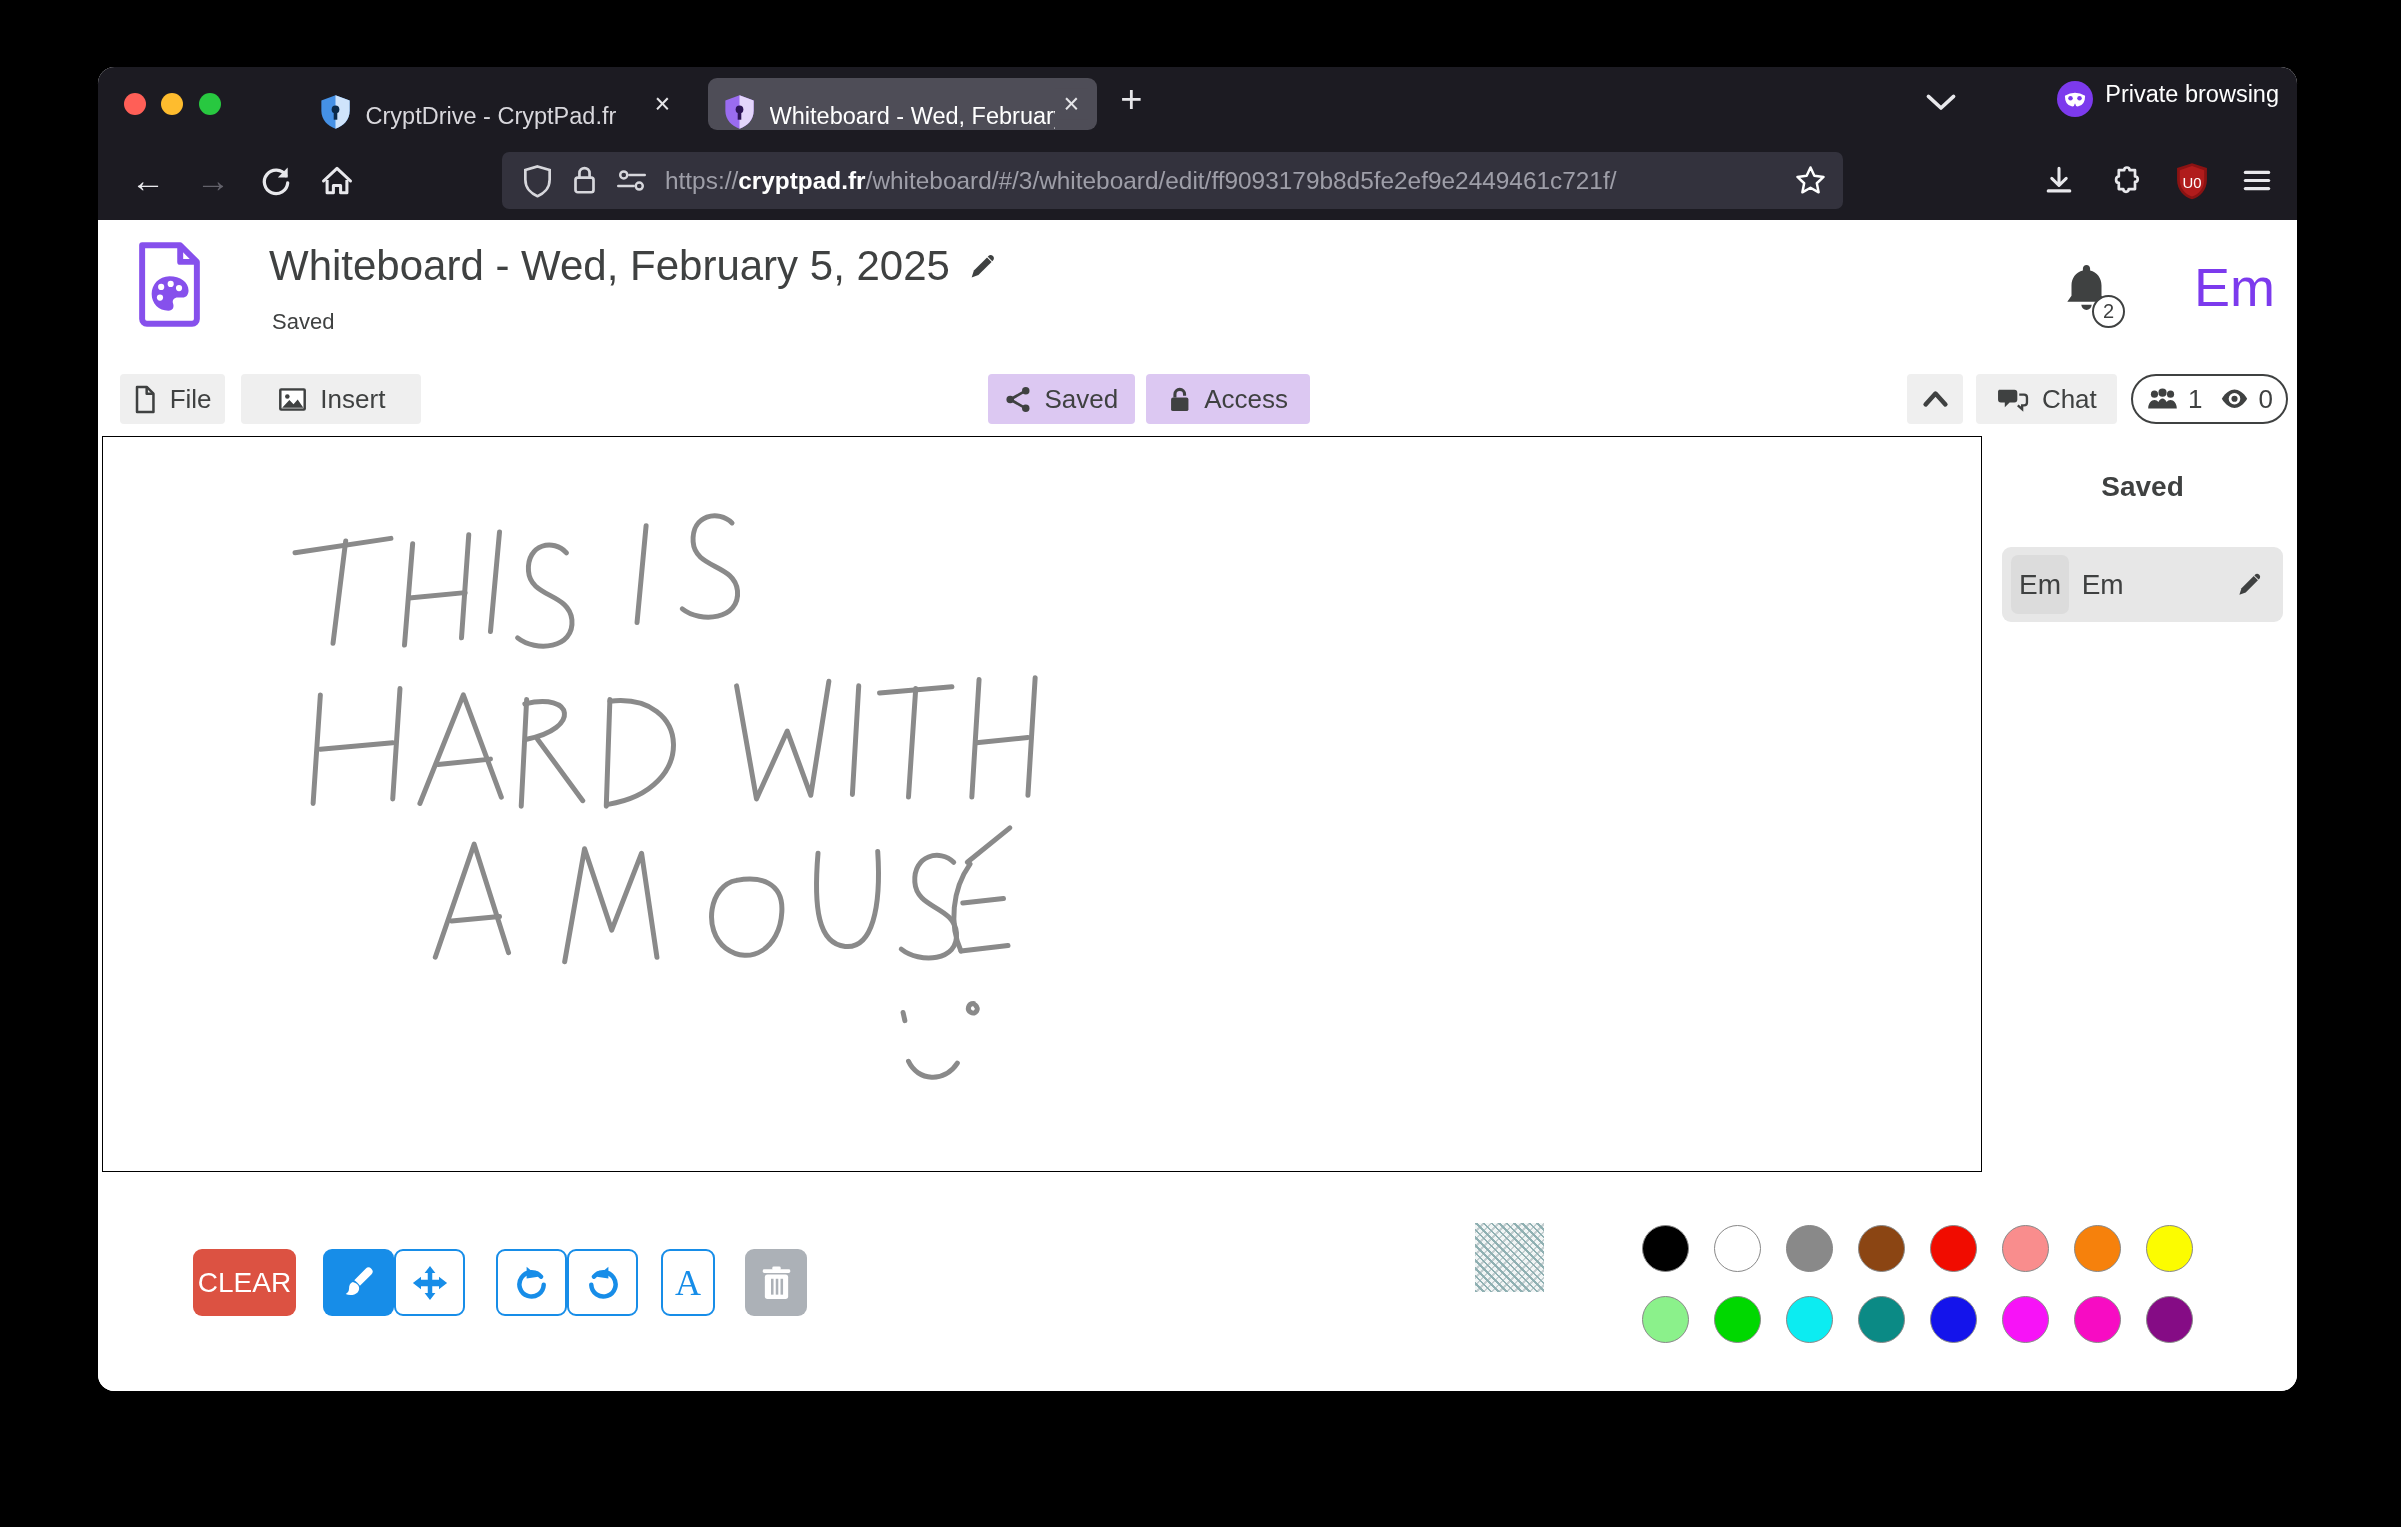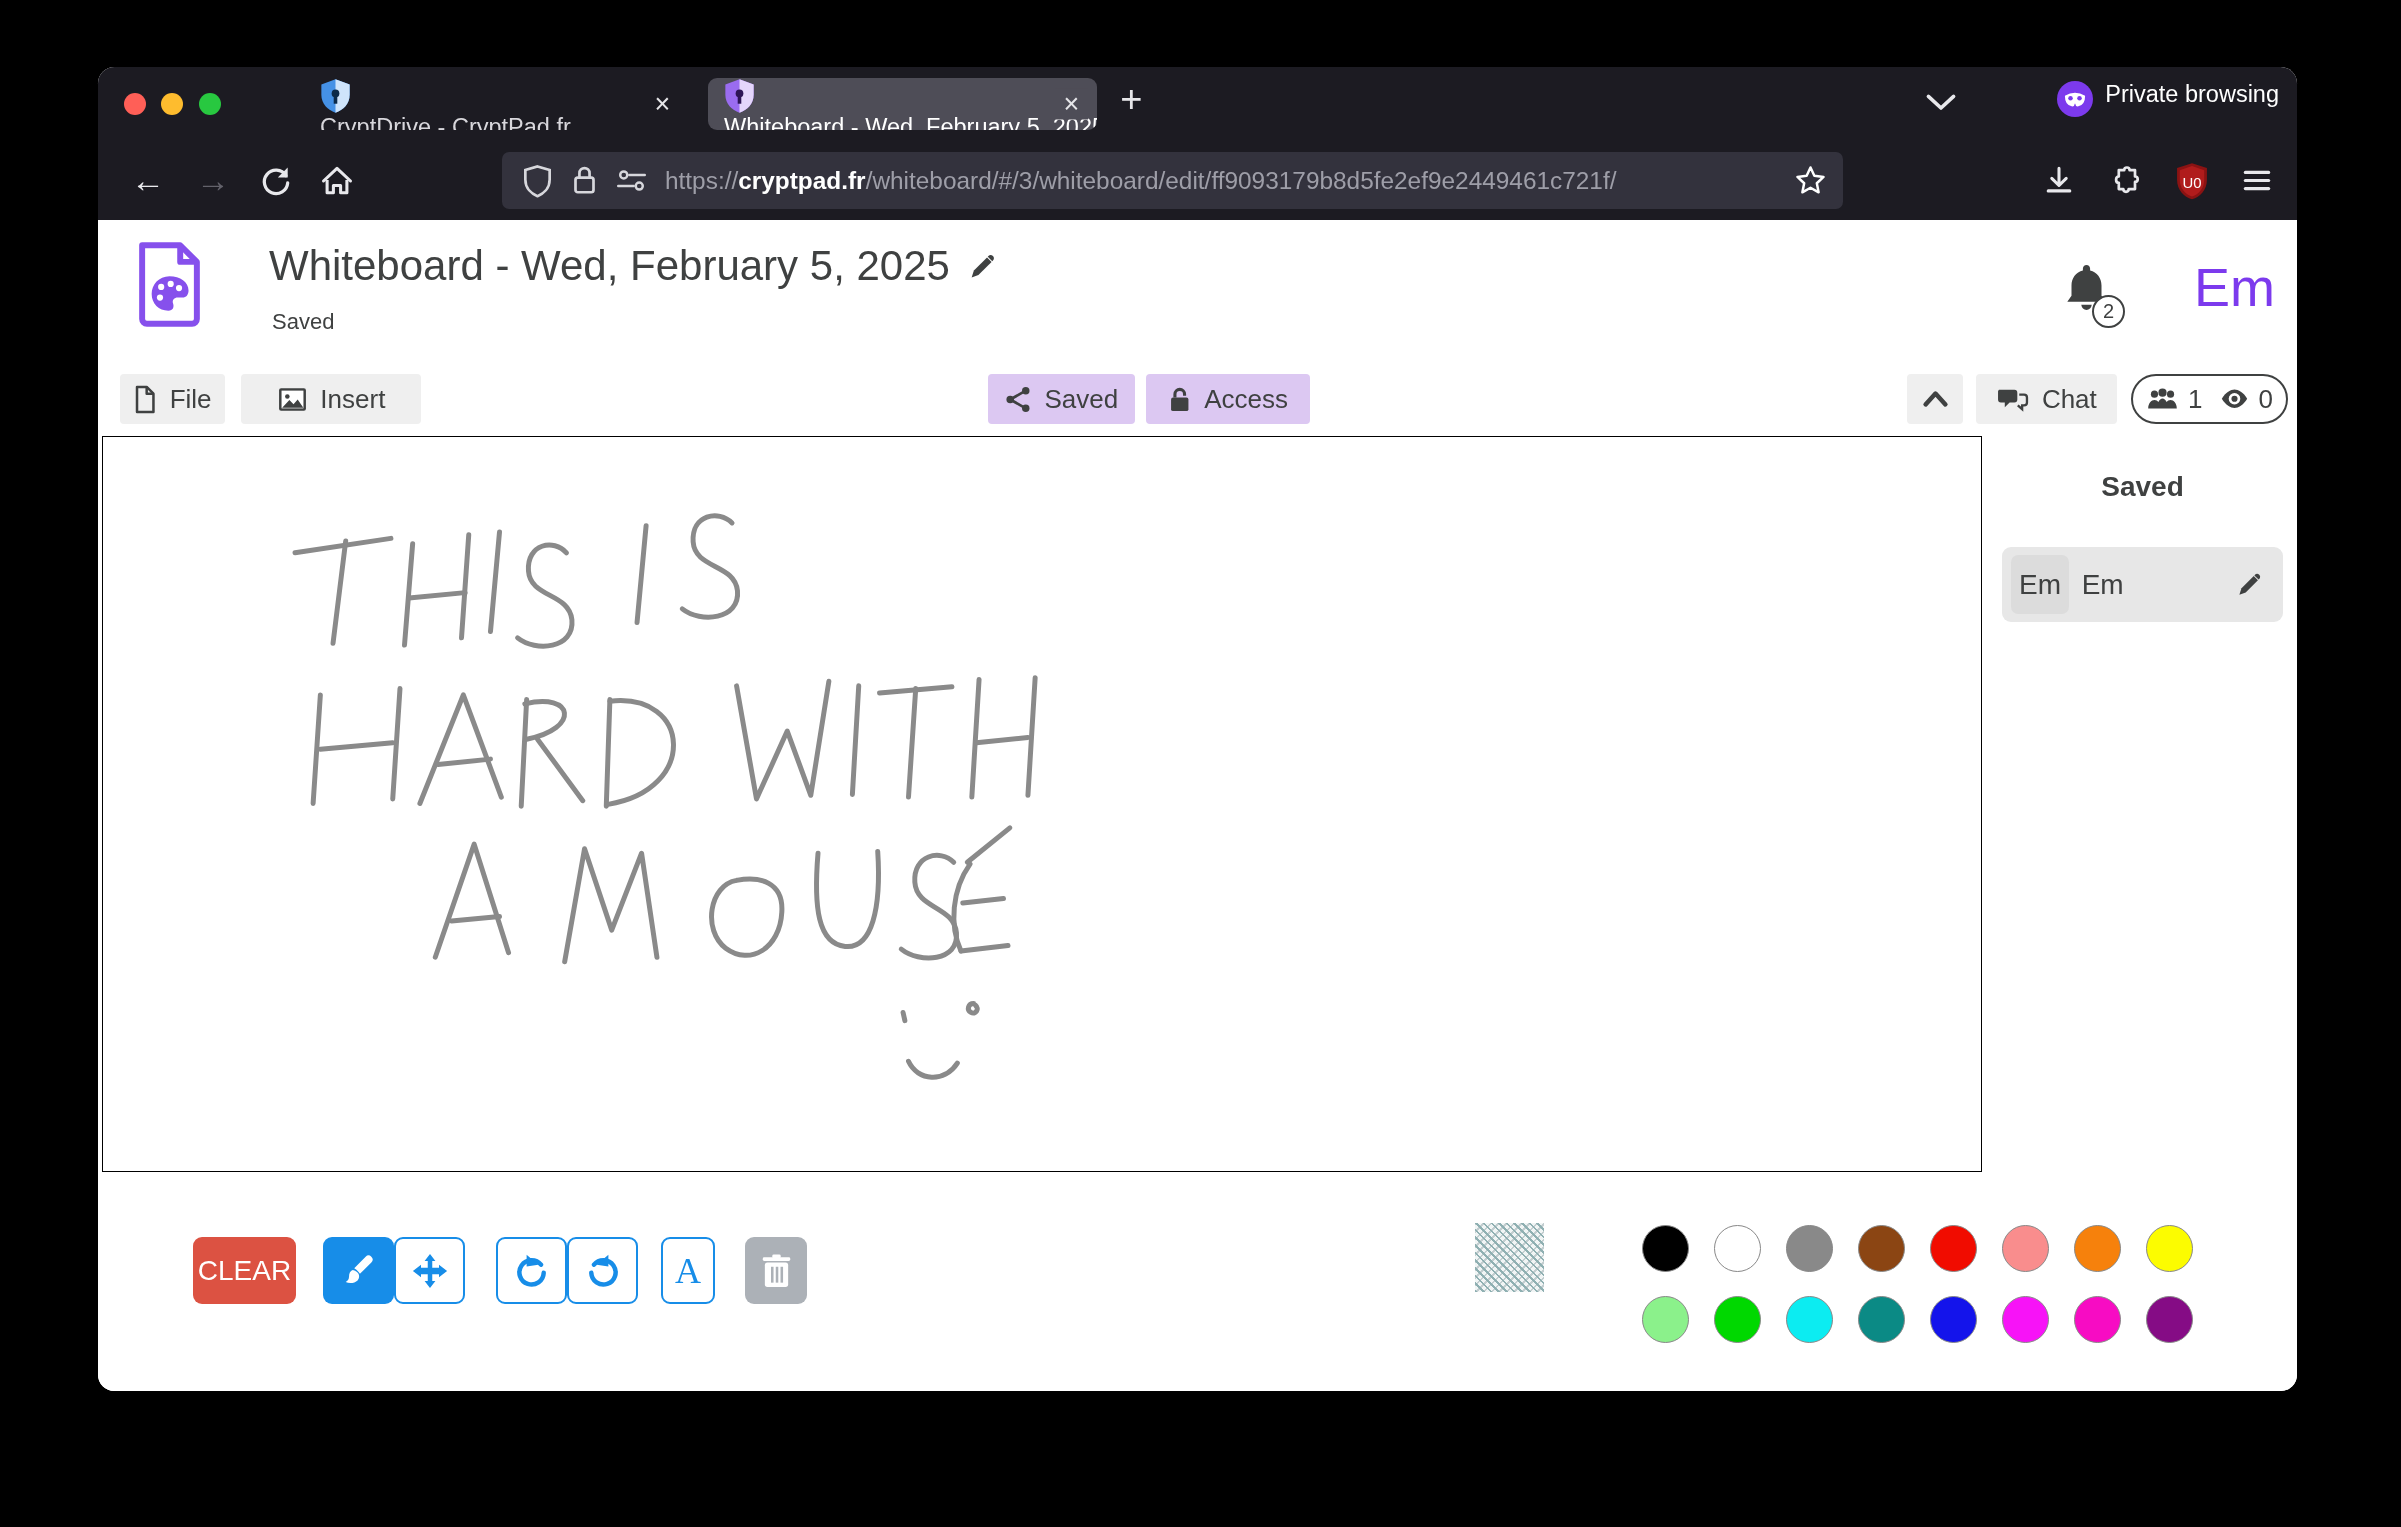--- a/index.html
+++ b/index.html
@@ -8,22 +8,22 @@
 
   .window { position:absolute; left:98px; top:67px; width:2199px; height:1324px;
             border-radius:16.3px; overflow:hidden; background:#fff; }
 
   
   .tabbar { position:absolute; left:0; top:0; width:100%; height:69px; background:#1c1b22;
             display:flex; align-items:flex-end; padding:0 18px 6.3px 26px; }
   .lights { display:flex; gap:15.4px; margin-bottom:14.5px; margin-right:83px; }
   .light { width:22px; height:22px; border-radius:50%; }
   .light.red{background:#ff5f57;} .light.yellow{background:#febc2e;} .light.green{background:#28c840;}
-  .tab { height:52px; display:flex; align-items:flex-start; border-radius:9px; position:relative;
-         padding:0 42px 0 16.3px; color:#d8d7dc; font-size:23.5px; white-space:nowrap; overflow:hidden;flex-direction:column; }
+  .tab { height:52px; display:flex; align-items:flex-end; border-radius:9px; position:relative;
+         padding:0 42px 0 16.3px; color:#d8d7dc; font-size:23.5px; white-space:nowrap; overflow:hidden; }
   .tab.inactive { width:384px; }
   .tab.active { width:389px; background:#4e4d57; color:#fff; margin-left:20px; }
   .tab .favicon { flex:none; margin-right:14.5px; }
   .tab .tab-title { overflow:hidden; }
   .tab .close { position:absolute; right:9px; top:50%; transform:translateY(-50%);
                 font-size:27px; color:#e6e6e9; width:33px; text-align:center; }
   .tab.active .close { background:#4e4d57; }
   .newtab { color:#e6e6e9; font-size:38px; font-weight:300; margin:0 0 9px 23.5px; }
   .tab-spacer { flex:1; }
   .tabs-chevron { margin:0 0 16.3px 0; }
@@ -79,21 +79,21 @@
                  font-size:28px; font-weight:700; color:#3f4141; }
   .user-box { position:absolute; left:1904px; top:480px; width:281px; height:75px; background:#e7e7e7;
               border-radius:9px; display:flex; align-items:center; padding:0 20px 0 9px; }
   .user-avatar { width:58px; height:59px; background:#dcdcdc; border-radius:7.2px; color:#3f4141;
                  font-size:28px; display:flex; align-items:center; justify-content:center; }
   .user-name { font-size:28px; color:#3f4141; margin-left:12.7px; }
   .user-edit { margin-left:auto; }
 
   
   .footer { position:absolute; left:0; top:1105px; width:100%; height:219px; background:#fff; }
-  .fbtn { position:absolute; top:65px; height:67px; border-radius:9px; display:flex;
+  .fbtn { position:absolute; top:77px; height:67px; border-radius:9px; display:flex;
           align-items:center; justify-content:center; }
   .clear-btn { left:95px; width:103px; background:#dc5242; color:#fff; font-size:28px; }
   .brush-btn { left:225px; width:71px; background:#178de8; }
   .move-btn  { left:296px; width:71px; background:#fff; border:2.7px solid #178de8; }
   .undo-btn  { left:398px; width:71px; background:#fff; border:2.7px solid #178de8; }
   .redo-btn  { left:469px; width:71px; background:#fff; border:2.7px solid #178de8; }
   .text-btn  { left:563px; width:54px; background:#fff; border:2.7px solid #178de8;
                font-family:"Liberation Serif", serif; font-size:36px; color:#178de8; }
   .trash-btn { left:647px; width:62px; background:#acb1b7; }
 

